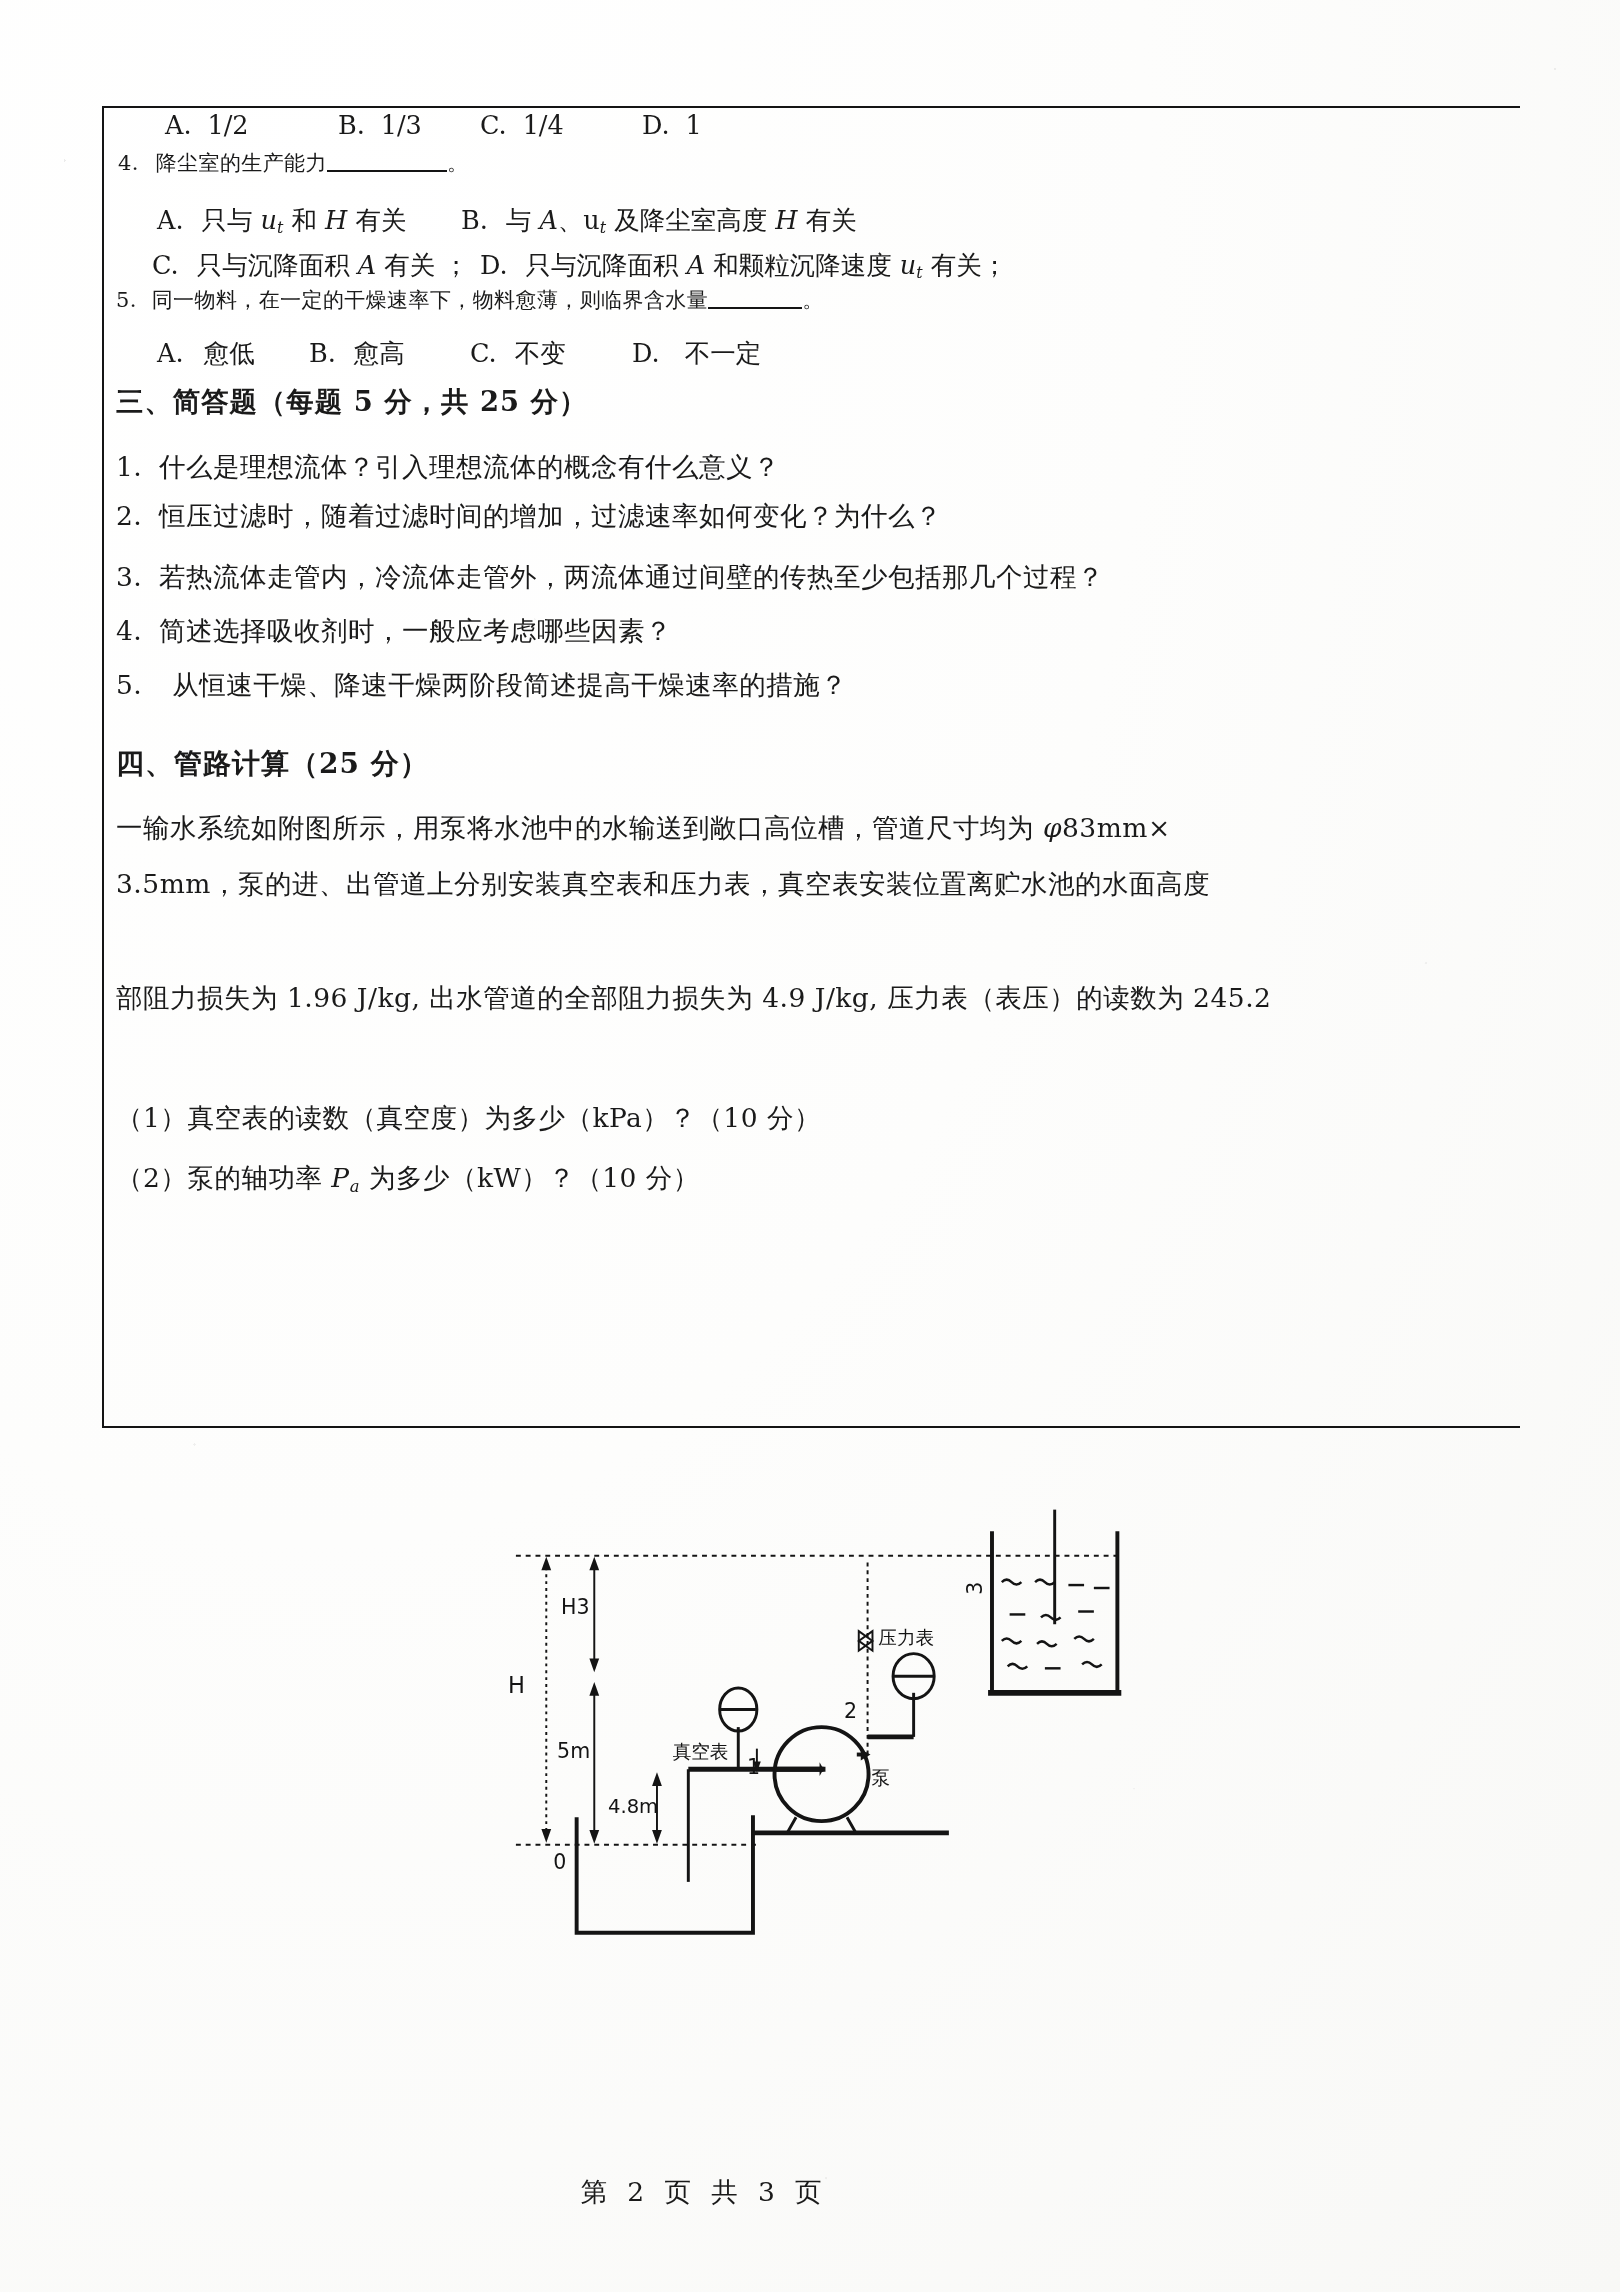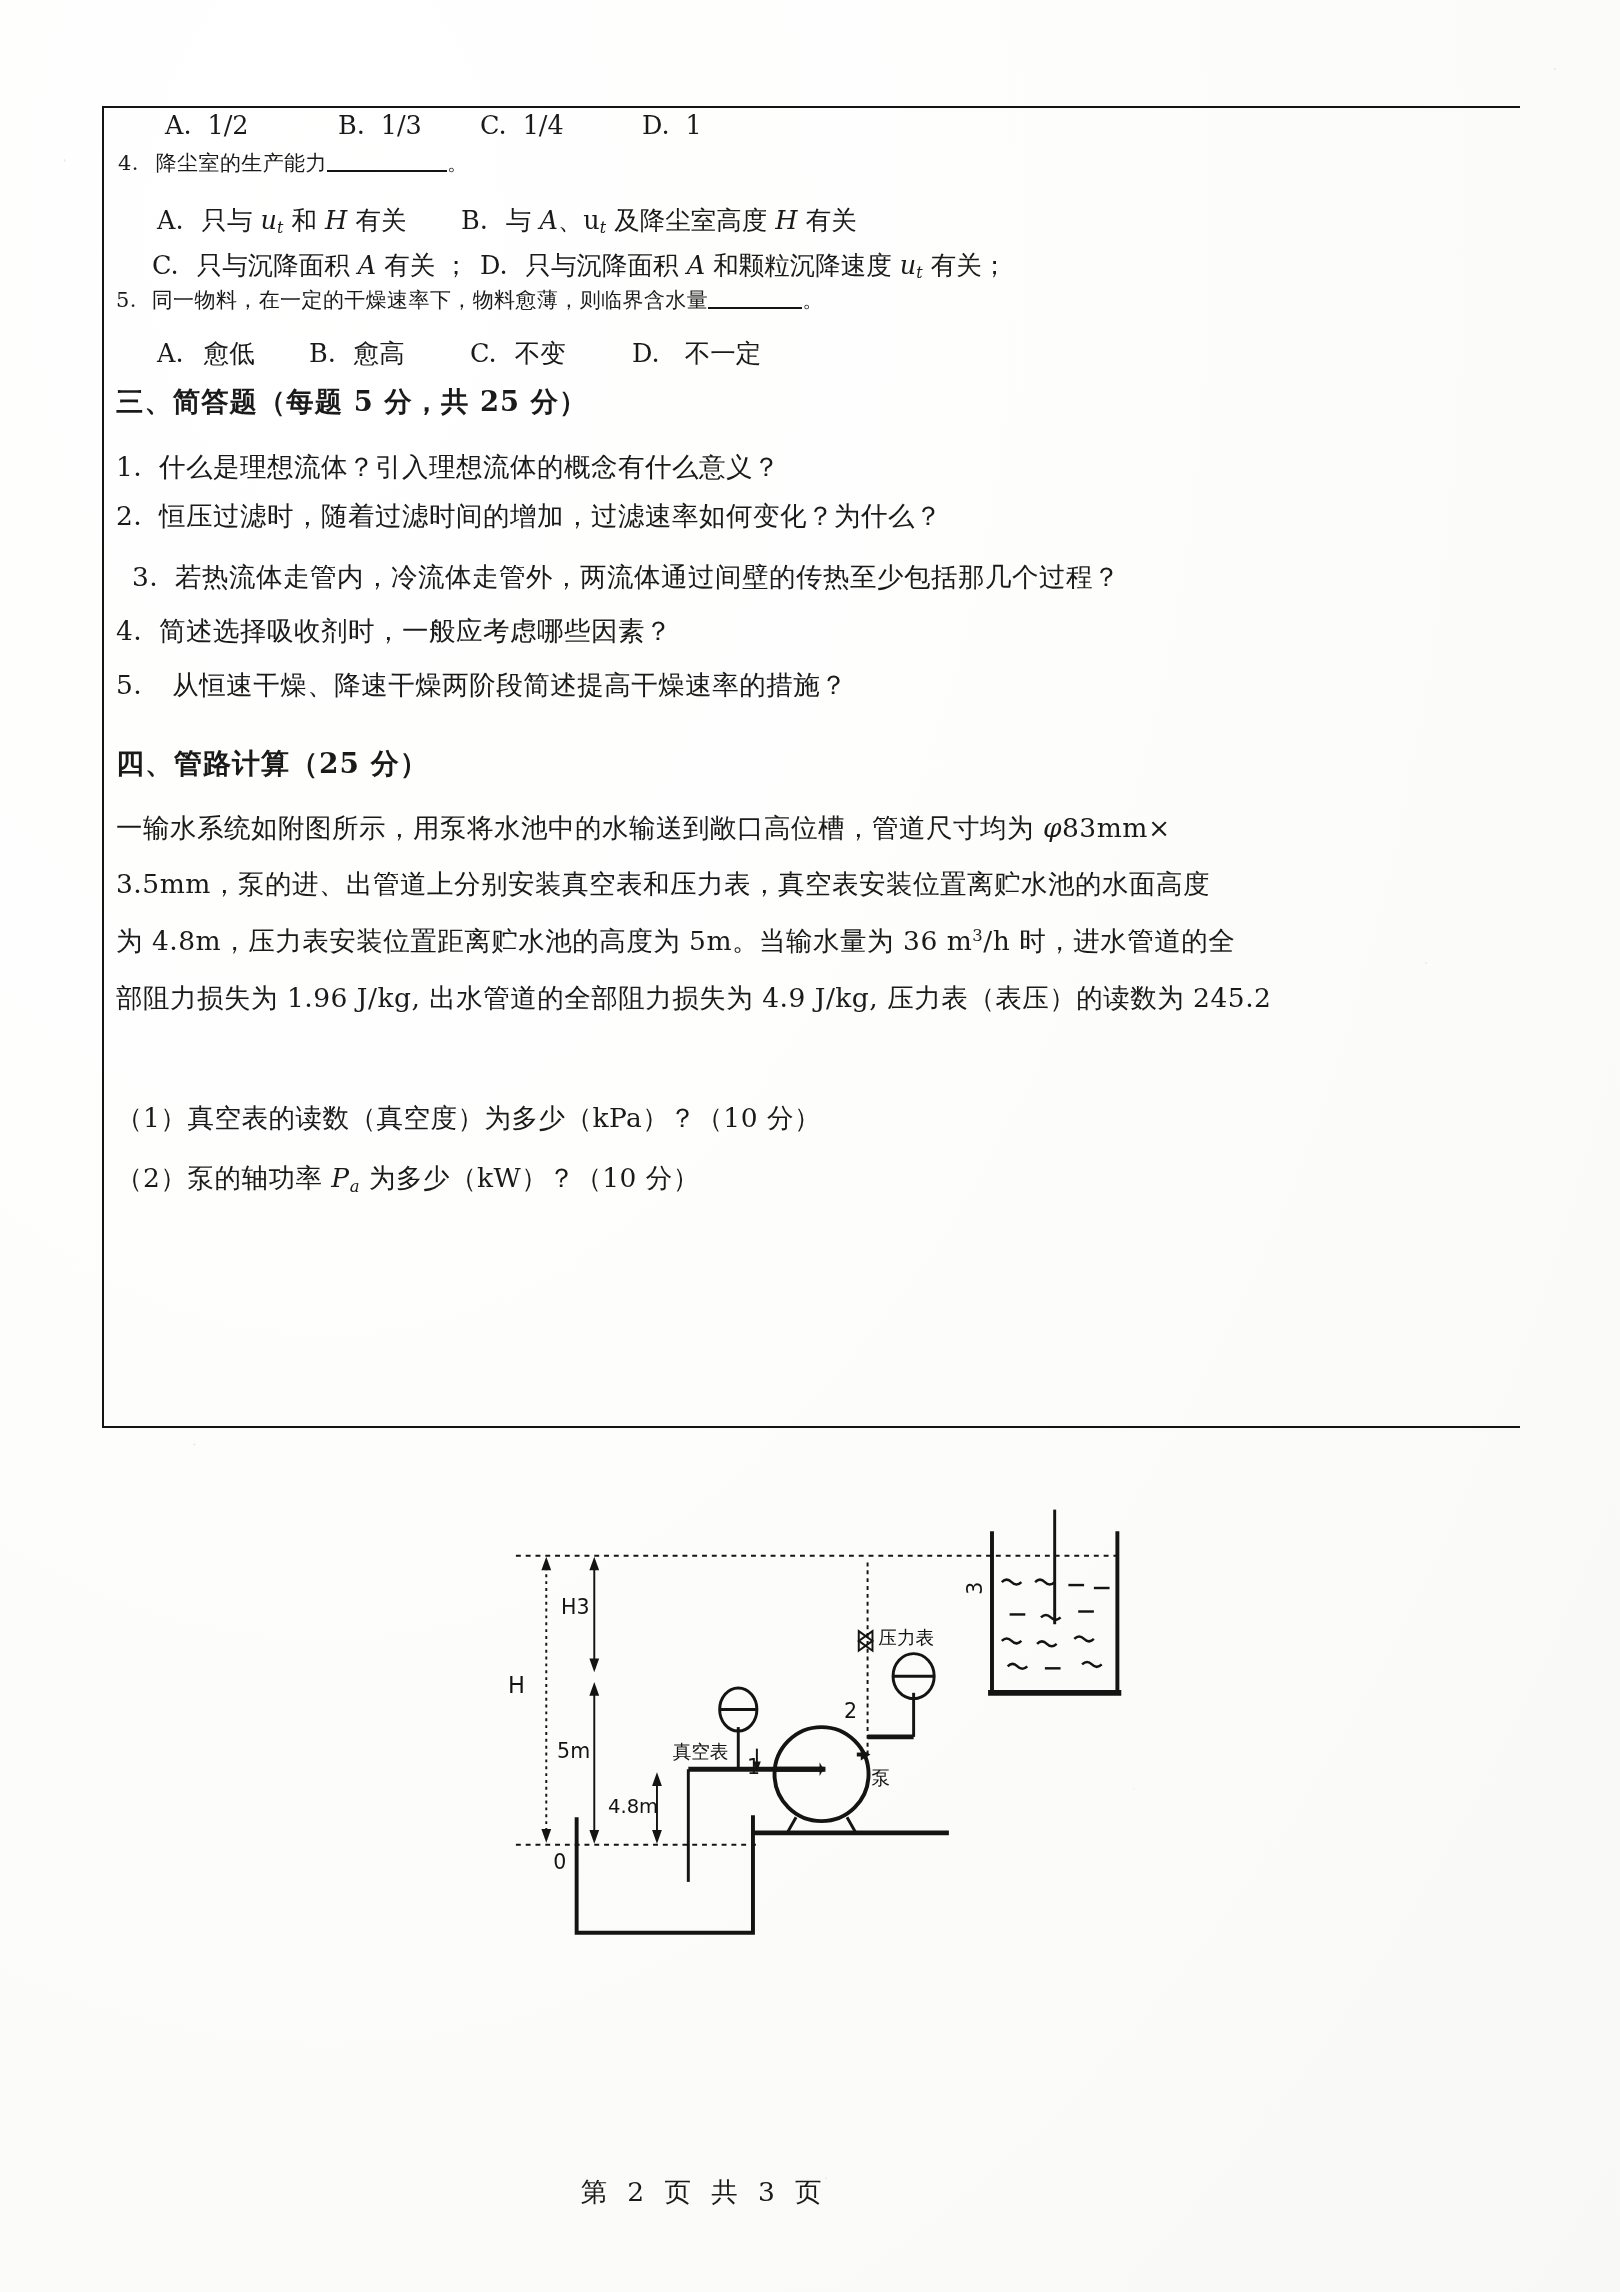--- a/index.html
+++ b/index.html
@@ -190,43 +190,40 @@
   <div class="abs sect-head" style="left:116px; top:384px;">三、简答题（每题 5 分，共 25 分）</div>
 
   <div class="abs body-line" style="left:116px; top:449px;">
     <span>1.</span>
     <span style="margin-left:7.8px">什么是理想流体？引入理想流体的概念有什么意义？</span>
   </div>
   <div class="abs body-line" style="left:116px; top:498px;">
     <span>2.</span>
     <span style="margin-left:7.8px">恒压过滤时，随着过滤时间的增加，过滤速率如何变化？为什么？</span>
   </div>
-  <div class="abs body-line" style="left:132px; top:559px;text-align:center;">
+  <div class="abs body-line" style="left:116px; top:559px;text-align:center;">
     <span>3.</span>
     <span style="margin-left:7.8px">若热流体走管内，冷流体走管外，两流体通过间壁的传热至少包括那几个过程？</span>
   </div>
   <div class="abs body-line" style="left:116px; top:613px;">
     <span>4.</span>
     <span style="margin-left:7.8px">简述选择吸收剂时，一般应考虑哪些因素？</span>
   </div>
   <div class="abs body-line" style="left:116px; top:667px;">
     <span>5.</span>
     <span style="margin-left:21px">从恒速干燥、降速干燥两阶段简述提高干燥速率的措施？</span>
   </div>
 
   <div class="abs sect-head" style="left:116px; top:745px; font-size:28px;">四、管路计算（25 分）</div>
 
   <div class="abs body-line" style="left:116px; top:810px;">
     一输水系统如附图所示，用泵将水池中的水输送到敞口高位槽，管道尺寸均为 <em class="it">φ</em>83mm×
   </div>
   <div class="abs body-line" style="left:116px; top:866px;">
     3.5mm，泵的进、出管道上分别安装真空表和压力表，真空表安装位置离贮水池的水面高度
-  </div>
-  <div class="abs body-line" style="left:116px; top:923px;">
-    为 4.8m，压力表安装位置距离贮水池的高度为 5m。当输水量为 36 m<span class="sup">3</span>/h 时，进水管道的全
   </div>
   <div class="abs body-line" style="left:116px; top:980px;">
     部阻力损失为 1.96 J/kg, 出水管道的全部阻力损失为 4.9 J/kg, 压力表（表压）的读数为 245.2
   </div>
 
   <div class="abs body-line" style="left:116px; top:1100px;">
     <span>（1）</span><span>真空表的读数（真空度）为多少（kPa）？（10 分）</span>
   </div>
   <div class="abs body-line" style="left:116px; top:1160px;">
     <span>（2）</span>泵的轴功率 <em class="it">P</em><span class="sub">a</span> 为多少（kW）？（10 分）

